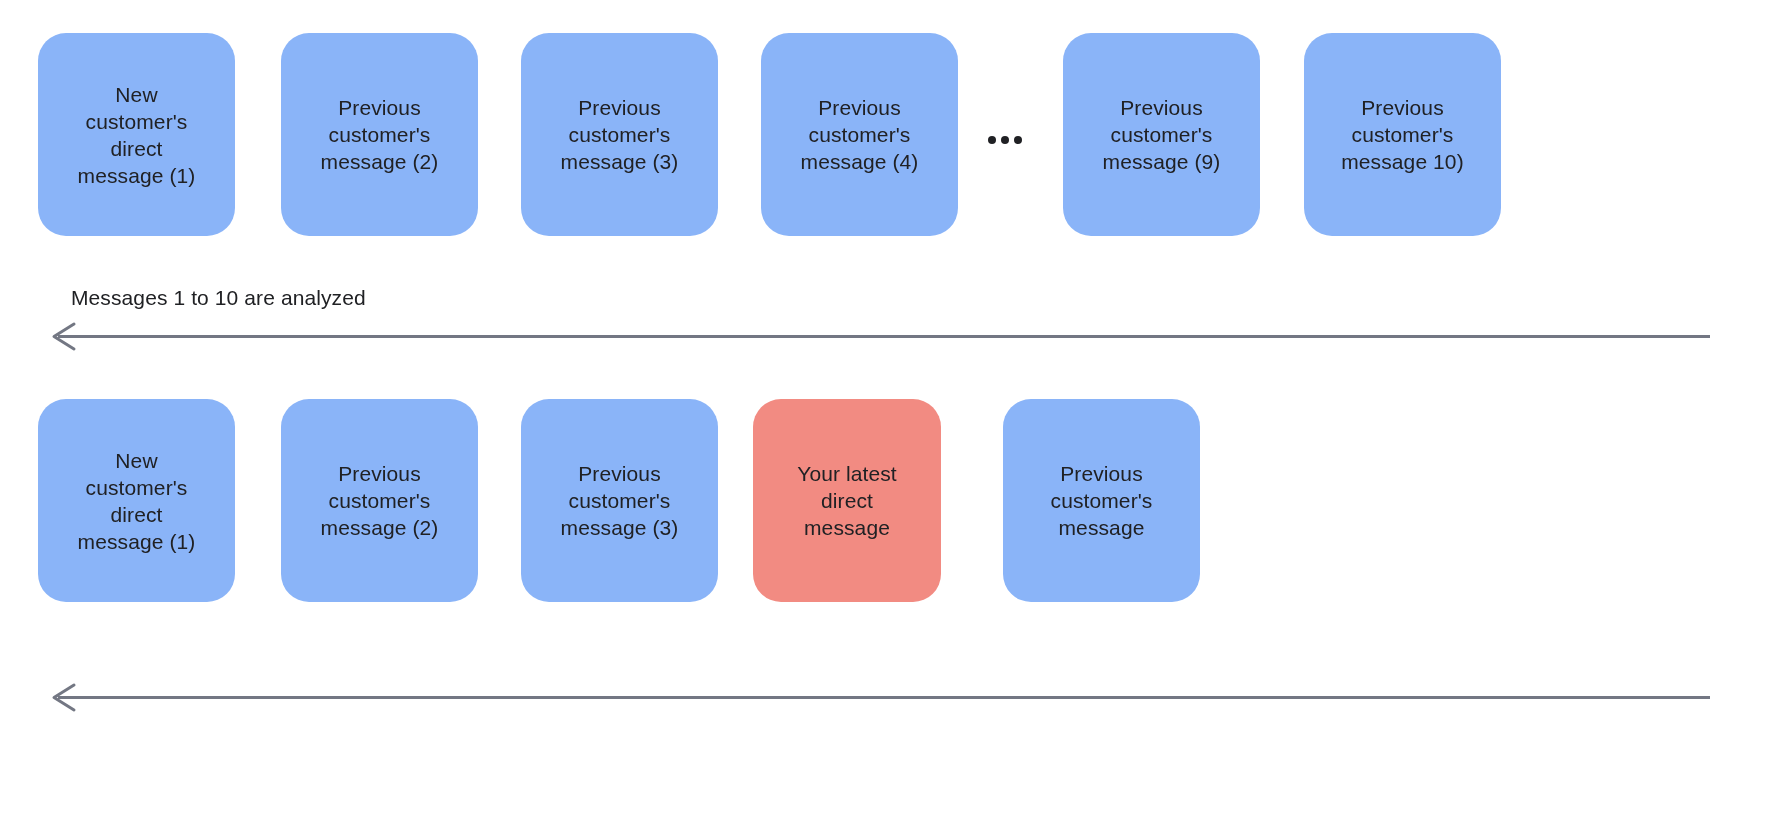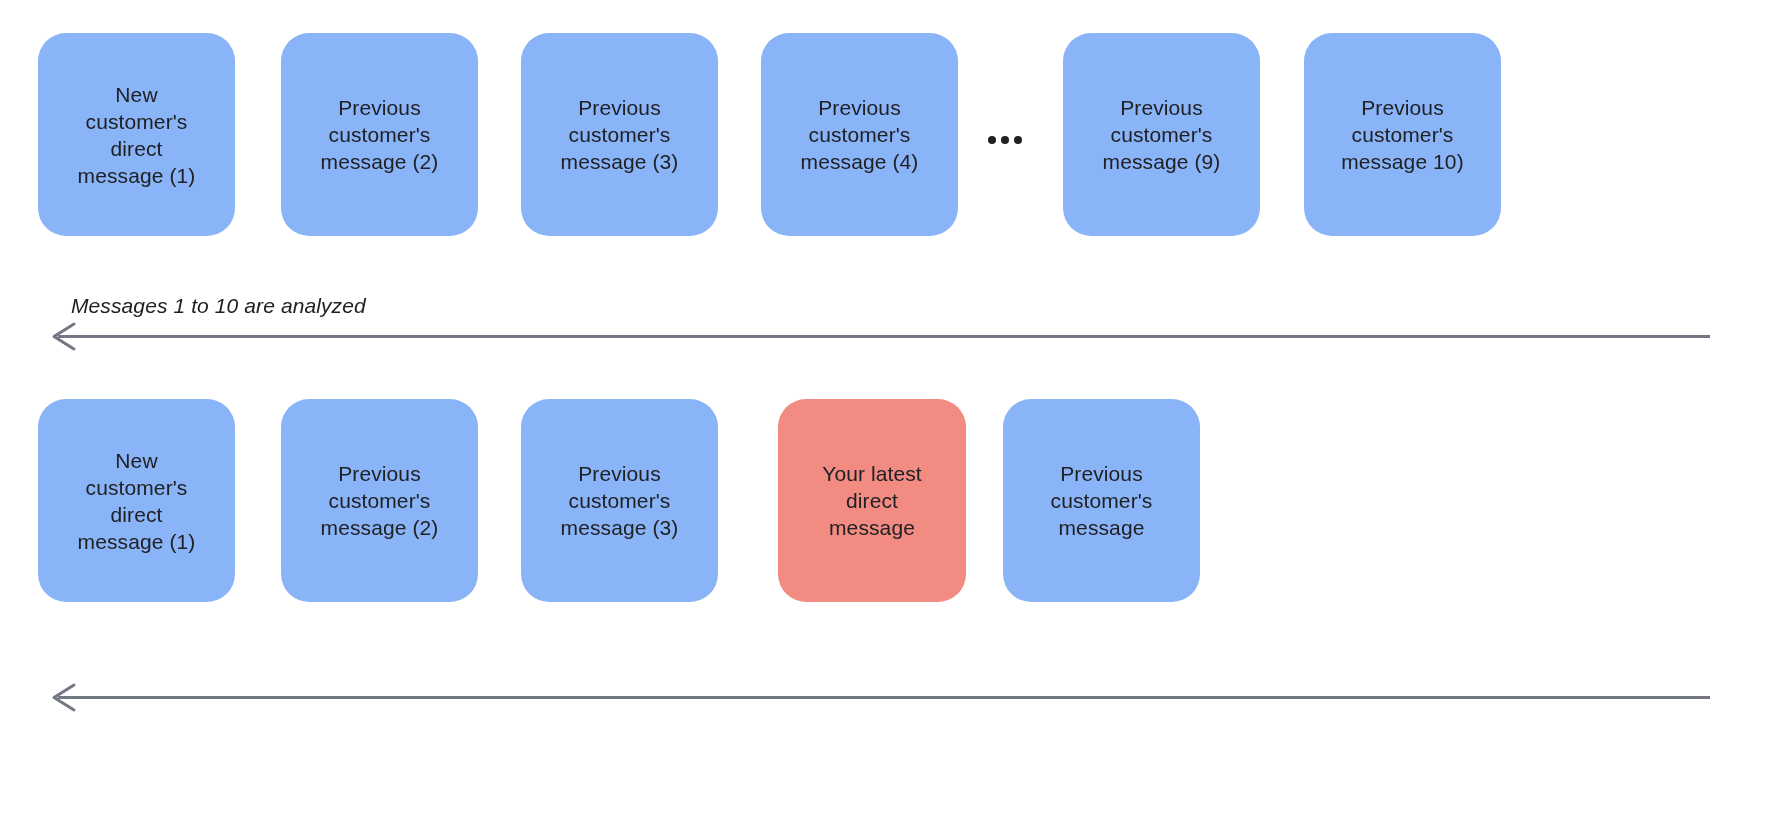--- a/index.html
+++ b/index.html
@@ -99,41 +99,41 @@
   </div>
 
   <div class="card blue" style="left:1063px; top:33px; width:197px; height:203px;">Previous
 customer's
 message (9)</div>
 
   <div class="card blue" style="left:1304px; top:33px; width:197px; height:203px;">Previous
 customer's
 message 10)</div>
 
-  <div class="arrow-label" style="left:71px; top:293px;font-style:italic;">Messages 1 to 10 are analyzed</div>
+  <div class="arrow-label" style="left:71px; top:285px;">Messages 1 to 10 are analyzed</div>
 
   <svg class="arrow-svg" style="left:50px; top:322px;" width="1662" height="30" viewBox="0 0 1662 30">
     <line x1="8" y1="14.5" x2="1660" y2="14.5" stroke="#737783" stroke-width="3"></line>
     <polyline points="24,2 4,14.5 24,27" fill="none" stroke="#737783" stroke-width="3" stroke-linecap="round" stroke-linejoin="round"></polyline>
   </svg>
 
   <div class="card blue" style="left:38px; top:399px; width:197px; height:203px;">New
 customer's
 direct
 message (1)</div>
 
   <div class="card blue" style="left:281px; top:399px; width:197px; height:203px;">Previous
 customer's
 message (2)</div>
 
   <div class="card blue" style="left:521px; top:399px; width:197px; height:203px;">Previous
 customer's
 message (3)</div>
 
-  <div class="card red" style="left:778px; top:399px; width:188px; height:203px;">Your latest
+  <div class="card red" style="left:753px; top:399px; width:188px; height:203px;">Your latest
 direct
 message</div>
 
   <div class="card blue" style="left:1003px; top:399px; width:197px; height:203px;">Previous
 customer's
 message</div>
 
 
   <svg class="arrow-svg" style="left:50px; top:683px;" width="1662" height="30" viewBox="0 0 1662 30">
     <line x1="8" y1="14.5" x2="1660" y2="14.5" stroke="#737783" stroke-width="3"></line>

